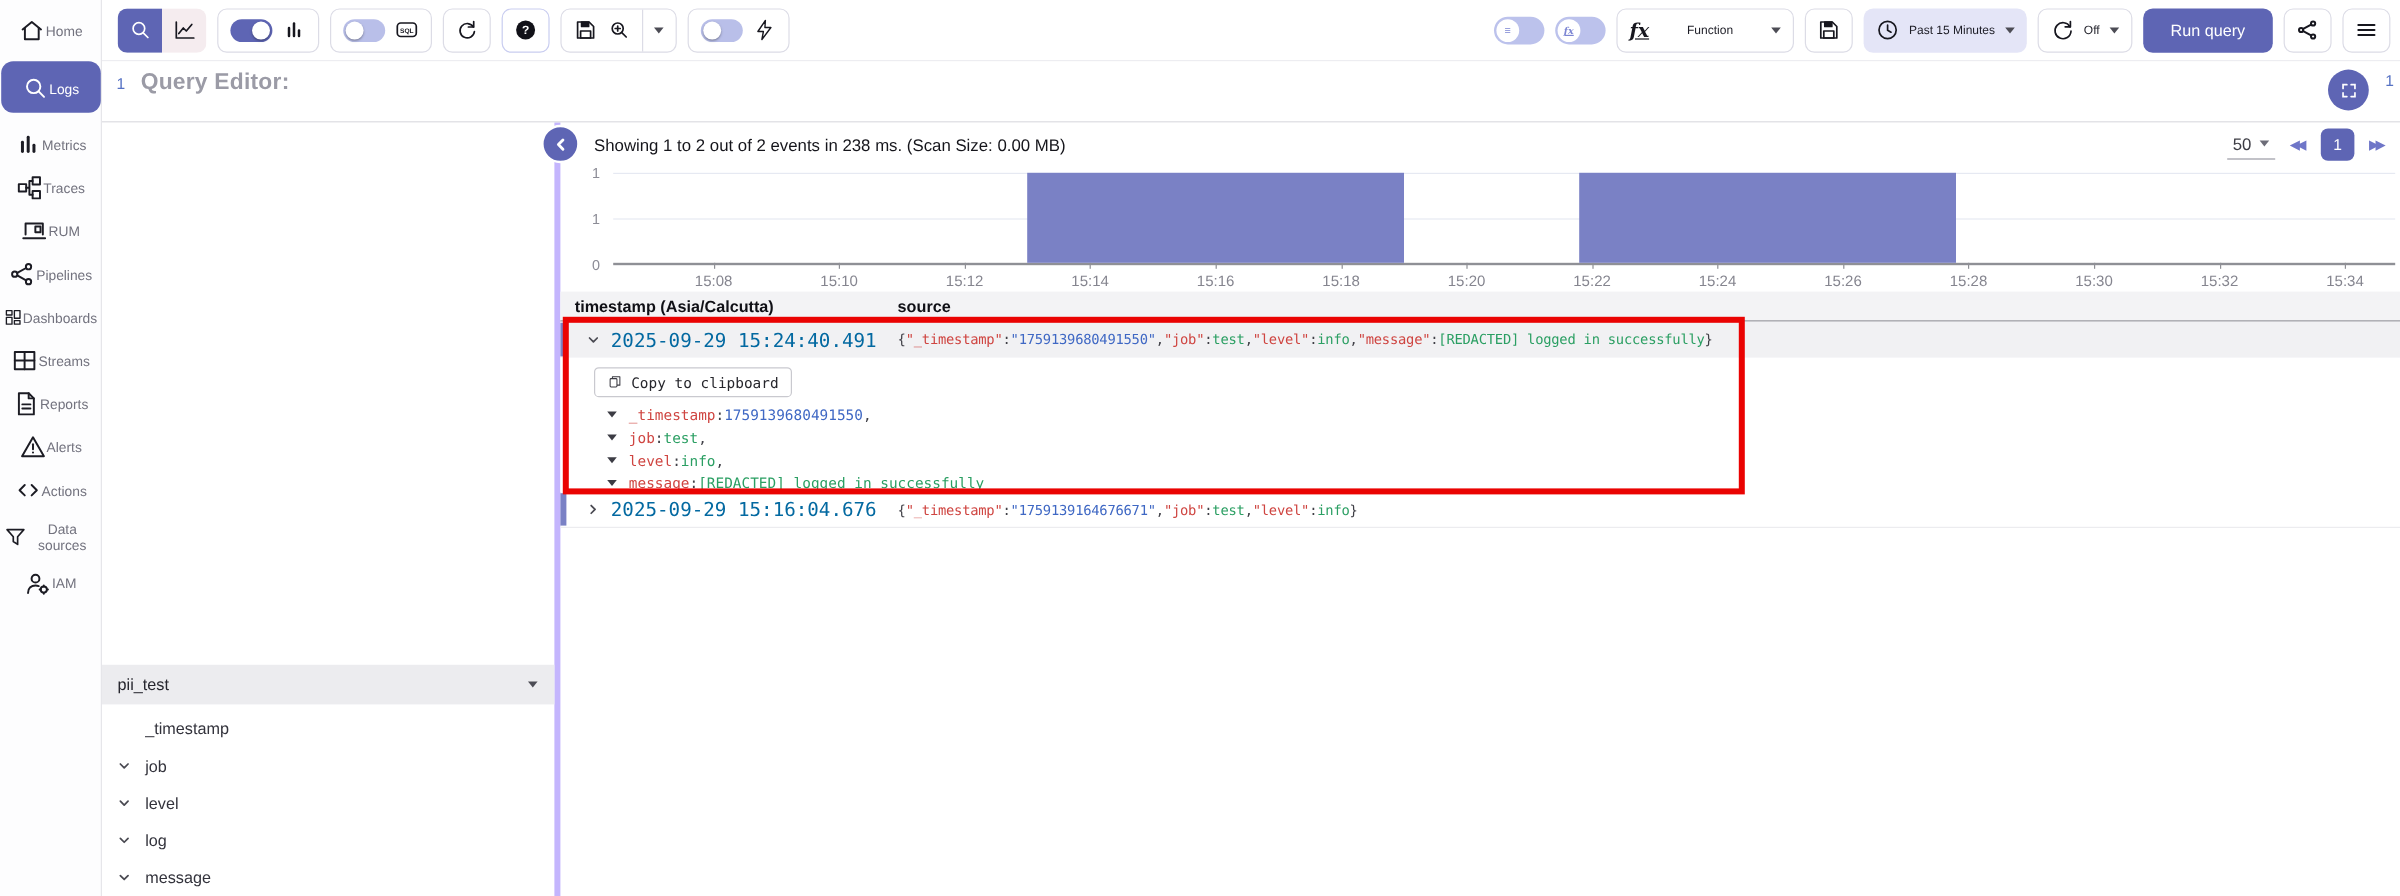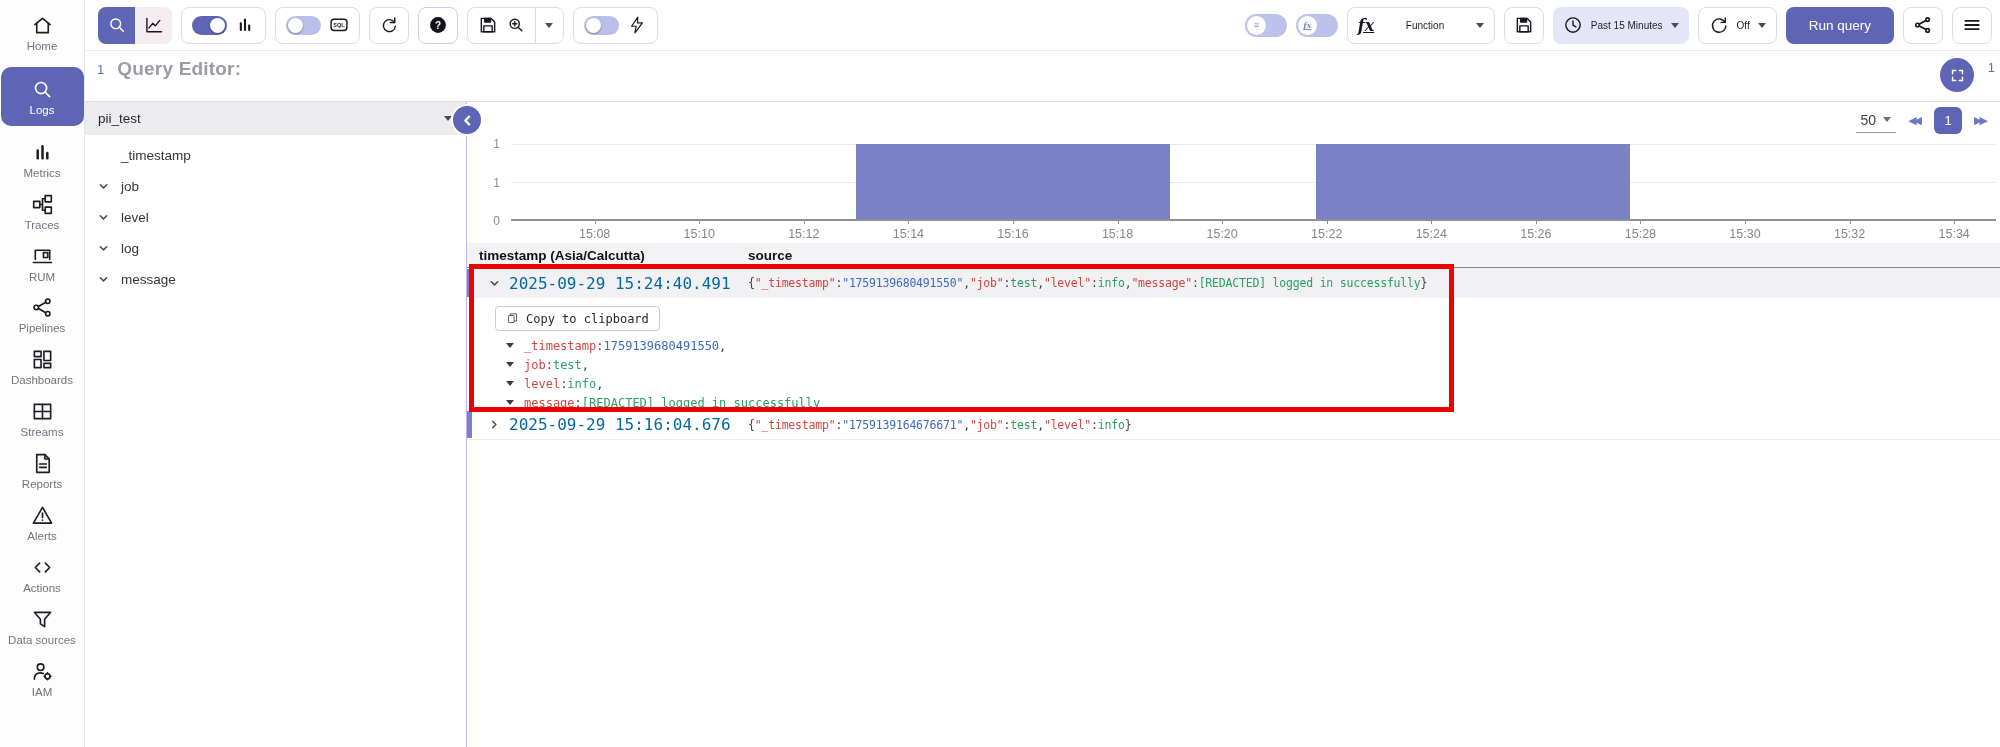--- a/index.html
+++ b/index.html
@@ -1,21 +1,21 @@
 <!DOCTYPE html>
 <html><head>
 <meta charset="utf-8">
 <style>
   * { box-sizing: border-box; margin: 0; padding: 0; }
   html,body { width:2000px; height:747px; background:#fff; font-family:"Liberation Sans","DejaVu Sans",sans-serif; color:#1b1b22; overflow:hidden; }
   .app { display:flex; width:2000px; height:747px; }
 
   
   .sidebar { width:85px; background:#fdfdfe; border-right:1px solid #e6e6ea; display:flex; flex-direction:column; align-items:center; padding-top:7px; flex-shrink:0; }
-  .side-item { width:78px; display:flex; flex-direction:column; align-items:center; justify-content:center; padding:7px 0 6px; cursor:pointer; }
+  .side-item { width:78px; display:flex; flex-direction:row; align-items:center; justify-content:center; padding:7px 0 6px; cursor:pointer; }
   .side-label { font-size:11.5px; color:#72727e; margin-top:3px; text-align:center; line-height:1.12; }
   .side-item.active { background:#5e65b4; border-radius:10px; margin:8px 0; padding:11px 0 9px; width:83px; }
   .side-item.active .side-label { color:#fff; }
   .sicon { width:23px; height:23px; stroke:#1c1c24; fill:none; stroke-width:1.7; stroke-linecap:round; stroke-linejoin:round; }
   .side-item.active .sicon { stroke:#fff; }
 
   
   .content { flex:1; display:flex; flex-direction:column; min-width:0; }
 
   
@@ -47,21 +47,21 @@
   .line-no { color:#5672c4; font-size:13px; margin:4px 13px 0 0; }
   .qe-placeholder { color:#9b9ba6; font-size:19px; font-weight:bold; letter-spacing:.2px; }
   .qe-expand { position:absolute; right:26px; top:7px; width:34px; height:34px; border-radius:50%; background:#5e65b4; display:flex; align-items:center; justify-content:center; cursor:pointer; }
   .qe-expand svg { width:17px; height:17px; stroke:#fff; fill:none; stroke-width:2; stroke-linecap:round; }
   .qe-right-no { position:absolute; right:5px; top:9px; color:#5672c4; font-size:13px; }
 
   
   .workspace { flex:1; display:flex; min-height:0; }
 
   
-  .fields-panel { width:382px; flex-shrink:0; border-right:1px solid #c4b5fd; display:flex; flex-direction:column; background:#fff; }
+  .fields-panel { width:382px; flex-shrink:0; border-right:5px solid #c4b5fd; display:flex; flex-direction:column; background:#fff;justify-content:flex-end; }
   .stream-row { height:33px; background:#ececef; display:flex; align-items:center; justify-content:space-between; padding:0 14px 0 13px; font-size:13.5px; color:#26262e; cursor:pointer; flex-shrink:0; }
   .field-search { height:38px; display:flex; align-items:center; gap:9px; padding:0 13px; border-bottom:1px solid #e7e7eb; flex-shrink:0; }
   .field-search svg { width:17px; height:17px; stroke:#5a5a64; fill:none; stroke-width:1.8; stroke-linecap:round; }
   .field-search input { border:none; outline:none; flex:1; font-size:14px; color:#33333c; font-family:inherit; background:transparent; }
   .field-search input::placeholder { color:#8f8f9b; }
   .field-list { padding-top:5px; }
   .field-row { height:31px; display:flex; align-items:center; padding:0 10px; font-size:13.5px; color:#33333c; cursor:pointer; }
   .chev-box { width:17px; display:flex; align-items:center; justify-content:center; }
   .chev { width:11px; height:11px; stroke:#4a4a52; fill:none; stroke-width:1.6; stroke-linecap:round; stroke-linejoin:round; }
   .chev.right { transform:rotate(-90deg); }
@@ -428,20 +428,21 @@
       </aside>
 
       <main class="results">
 
         <div class="results-bar">
           <div class="collapse-btn">
             <svg viewBox="0 0 12 12">
                 <polyline points="7.5,2.5 4,6 7.5,9.5"></polyline>
               </svg>
           </div>
+          <span class="summary">Showing 1 to 2 out of 2 events in 238 ms. (Scan Size: 0.00 MB)</span>
           <div class="pagination">
             <div class="page-size">
               <span>50</span>
               <div class="caret" style="border-top-color:#6d6d78"></div>
             </div>
             <span class="pg-arrow">◀◀</span>
             <div class="page-current">1</div>
             <span class="pg-arrow">▶▶</span>
           </div>
         </div>

